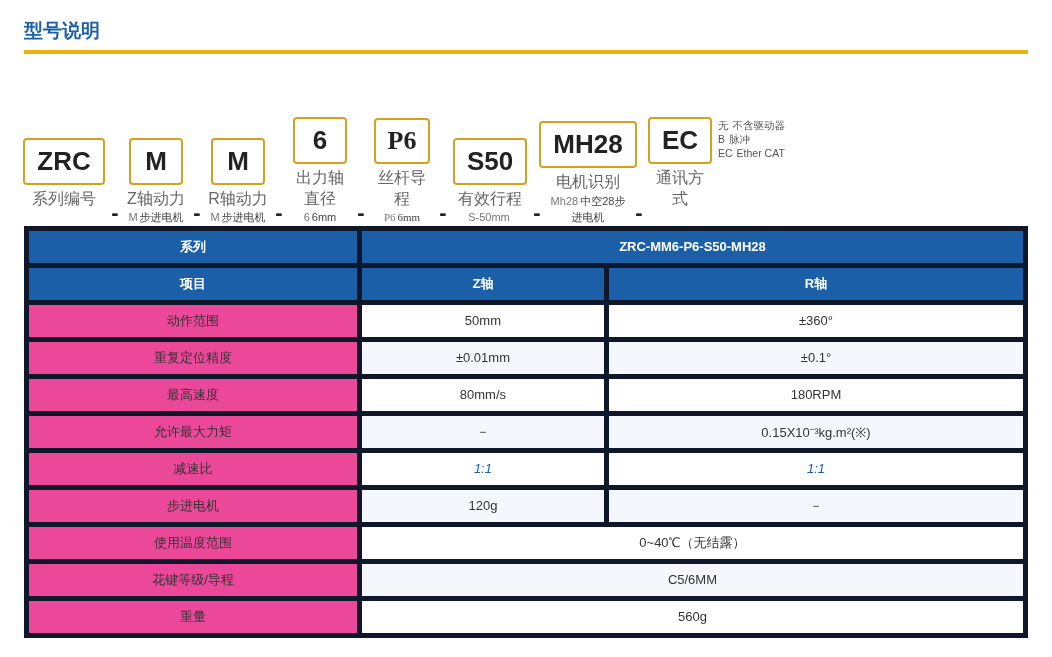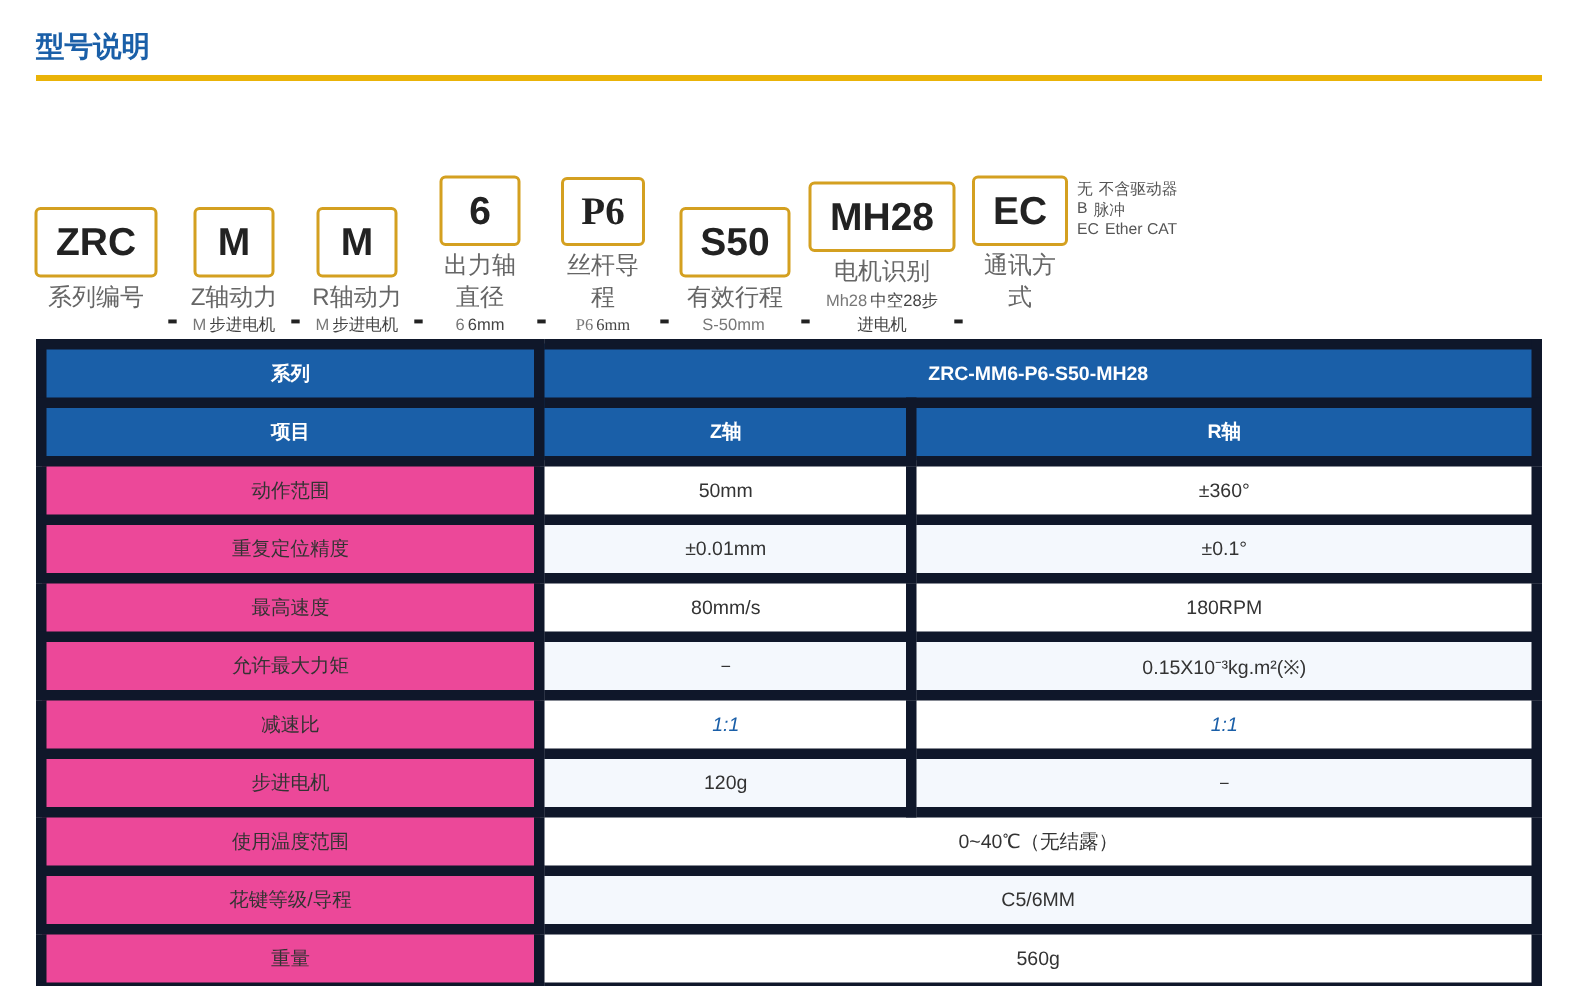--- a/index.html
+++ b/index.html
@@ -33,21 +33,21 @@
       white-space: nowrap;
     }
 
     
     .spec-table {
       width: 100%;
       border-collapse: collapse;
       font-size: 13px;
     }
     .spec-table th, .spec-table td {
-      border: 7px solid #0f172a;
+      border: 5px solid #0f172a;
       padding: 7px 10px;
       text-align: center;
     }
     .spec-table thead tr th {
       background: #1a5fa8;
       color: #fff;
       font-weight: bold;
       font-size: 13px;
     }
     .spec-table tbody tr:nth-child(odd) {

